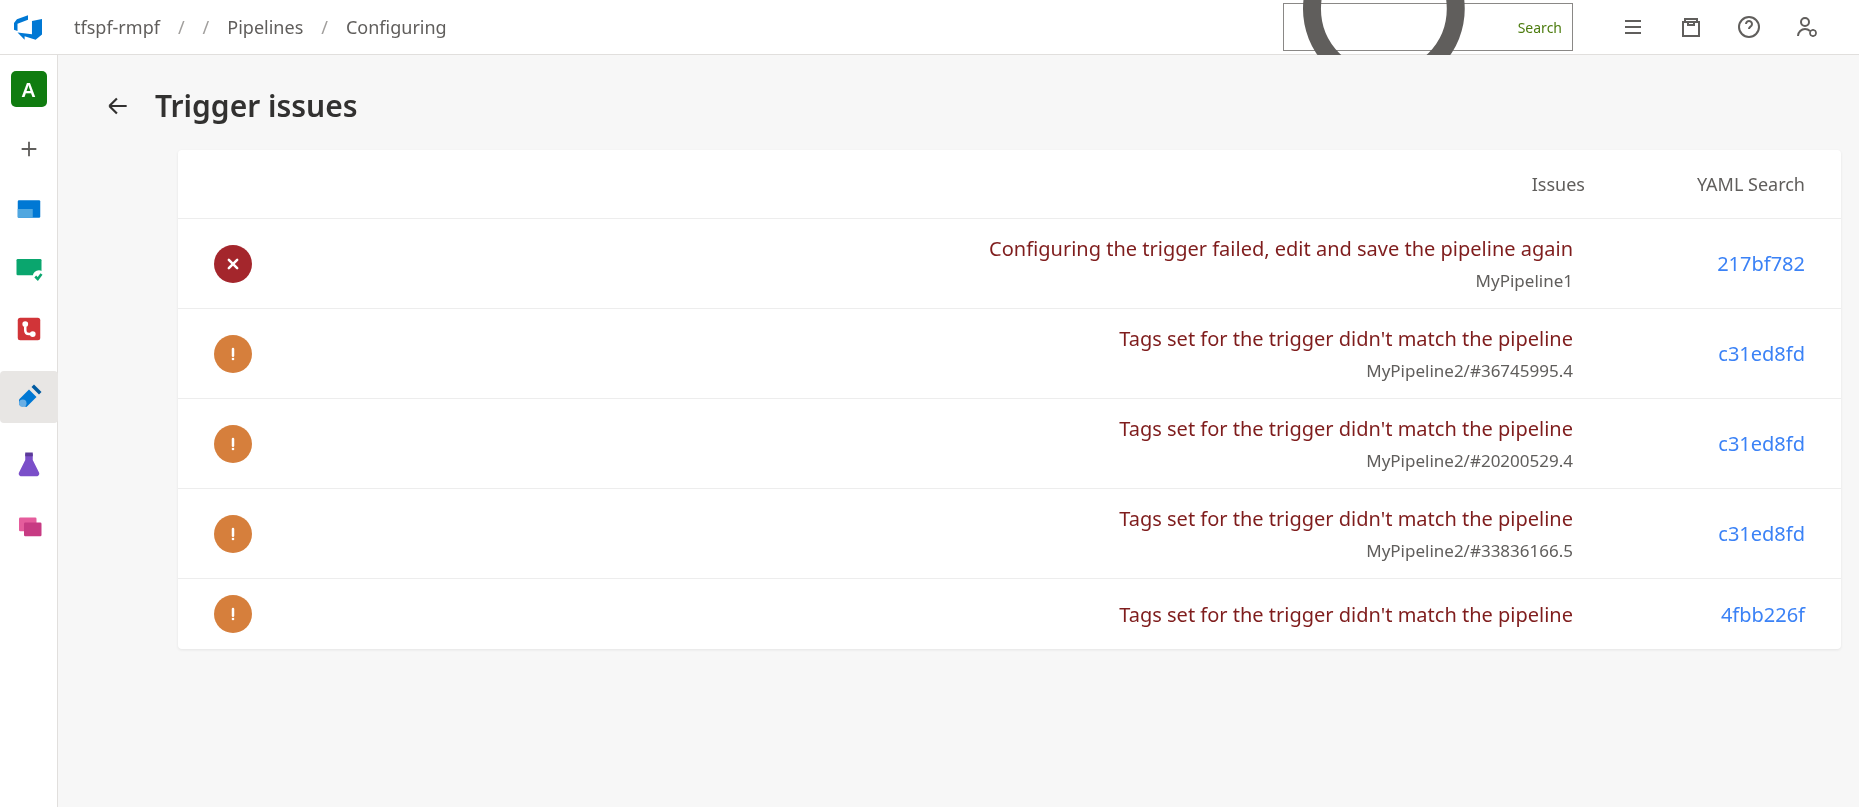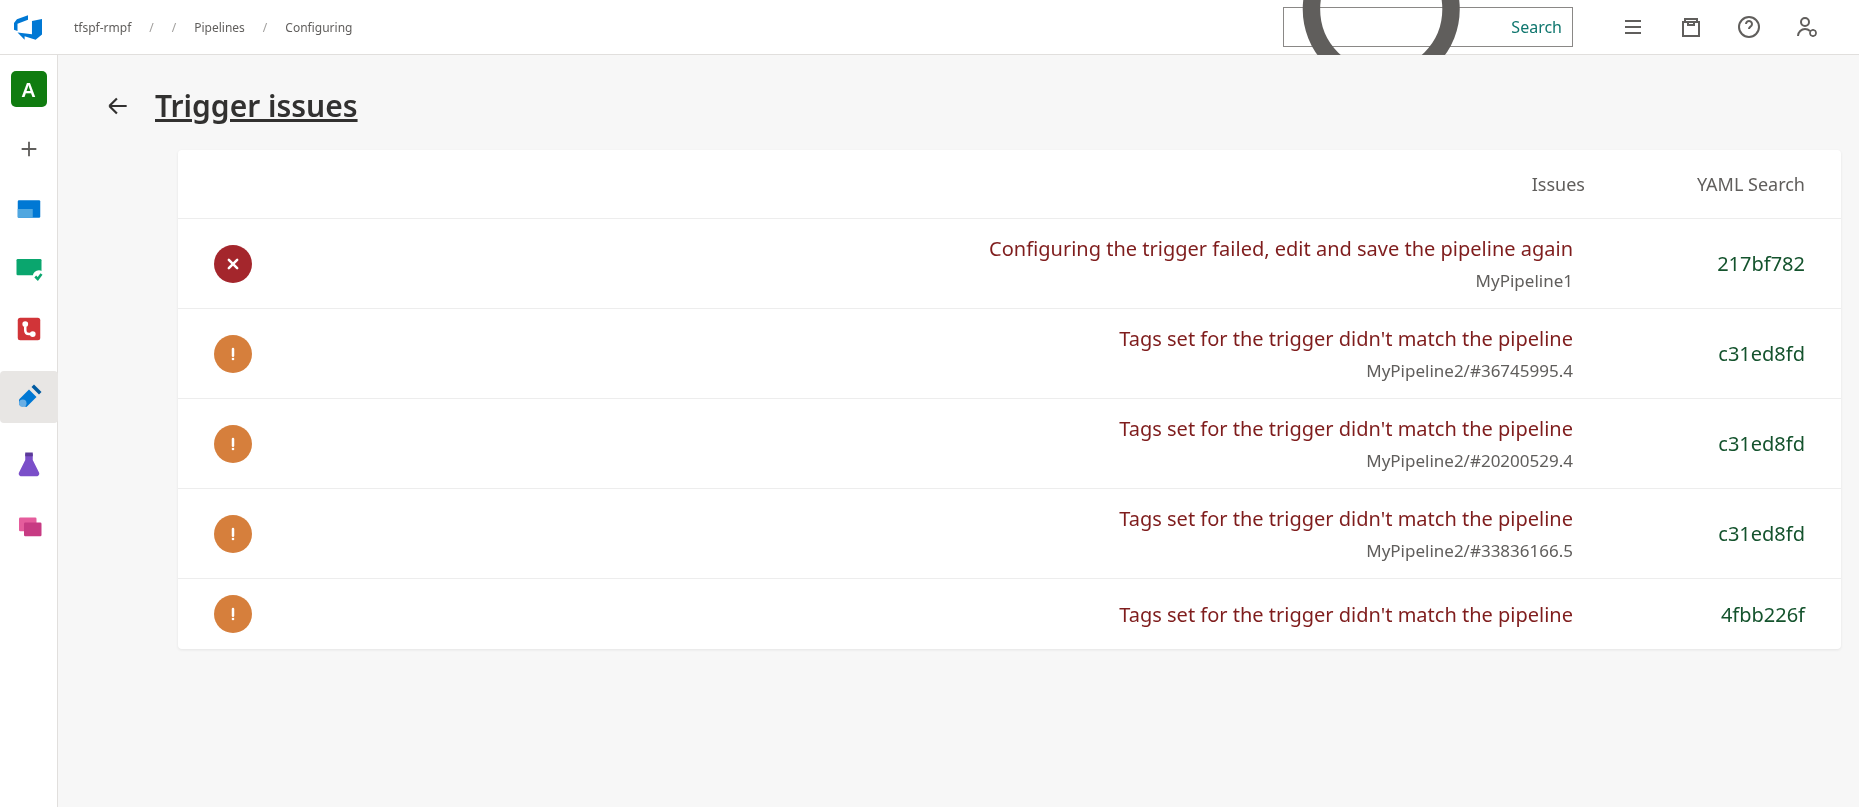--- a/index.html
+++ b/index.html
@@ -9,49 +9,49 @@
   
   .topbar {
     height: 55px;
     display: flex;
     align-items: center;
     border-bottom: 1px solid #e1dfdd;
     padding: 0 12px;
     gap: 8px;
   }
   .topbar-logo { width:32px; height:32px; display:flex; align-items:center; justify-content:center; }
-  .breadcrumb { display:flex; align-items:center; gap:18px; font-size:12px; color:#605e5c; padding-left:22px;}
+  .breadcrumb { display:flex; align-items:center; gap:18px; font-size:18px; color:#605e5c; padding-left:22px;}
   .breadcrumb-sep { color:#a19f9d; }
   .breadcrumb-item { white-space:nowrap; }
   .topbar-spacer { flex:1; }
   .searchbox {
-    width: 290px; height:40px;
+    width: 290px; height:48px;
     border:1px solid #8a8886;
     display:flex; align-items:center; padding:0 10px; gap:8px;
-    font-size:16px; color:#0f766e;
+    font-size:14px; color:#4d7c0f;
   }
   .topbar-icons { display:flex; align-items:center; gap:34px; padding:0 28px 0 40px; }
   .topbar-icons .hicon { width:24px; height:24px; color:#605e5c; }
 
   
   .shell { flex:1; display:flex; min-height:0; }
   .leftnav {
     width:58px; border-right:1px solid #e1dfdd; padding-top:16px;
     display:flex; flex-direction:column; align-items:center; gap:24px;
   }
   .nav-tile { width:36px; height:36px; border-radius:5px; display:flex; align-items:center; justify-content:center; font-weight:600; color:#fff; font-size:20px;}
   .nav-plus { width:36px; height:36px; display:flex; align-items:center; justify-content:center; color:#605e5c; }
   .nav-icon { width:36px; height:36px; display:flex; align-items:center; justify-content:center; }
   .nav-icon.active { background:#e8e6e4; border-radius:4px; width:58px; height:52px; }
   .nav-icon svg { width:30px; height:30px; }
 
   .content { flex:1; background:#f7f7f7; overflow:auto; }
 
   
-  .page-header { display:flex; align-items:center; gap:22px; padding:30px 40px 20px 45px;text-decoration:underline; }
+  .page-header { display:flex; align-items:center; gap:22px; padding:30px 40px 20px 45px; }
   .back-btn { width:30px; height:30px; display:flex; align-items:center; justify-content:center; color:#323130; }
   .page-title { font-size:30px; font-weight:600; }
 
   
   .card {
     margin: 4px 18px 24px 120px;
     background:#fff;
     border-radius:4px;
     box-shadow:0 1px 3px rgba(0,0,0,0.08);
     text-align:right;
@@ -70,21 +70,21 @@
     padding:16px 36px;
     border-bottom:1px solid #ededed;
     gap:12px;
   }
   .row:last-child { border-bottom:none; }
   .status-dot { width:38px; height:38px; border-radius:50%; display:flex; align-items:center; justify-content:center; }
   .status-error { background:#a4262c; }
   .status-warn  { background:#d67f3c; }
   .issue-title { font-size:20px; color:#7f1d1d; line-height:1.35; }
   .issue-sub   { font-size:17px; color:#605e5c; margin-top:7px; }
-  .commit      { font-size:20px; color:#14532d; padding-left:8px;}
+  .commit      { font-size:20px; color:#3b82f6; padding-left:8px;}
 </style>
 </head>
 <body>
 
 <div class="topbar">
   <div class="topbar-logo">
     <svg viewBox="0 0 24 24" width="28" height="28">
         <path fill="#0078d4" d="M0 8.6l2.5-3.3L12 2v3.8L6.4 8 3 9.2v6.3L0 14.3zM24 5.1v13.3l-5.5 4.6-9.4-3v3L3 16.7l12.4 1.5V6.8z"></path>
       </svg>
   </div>

